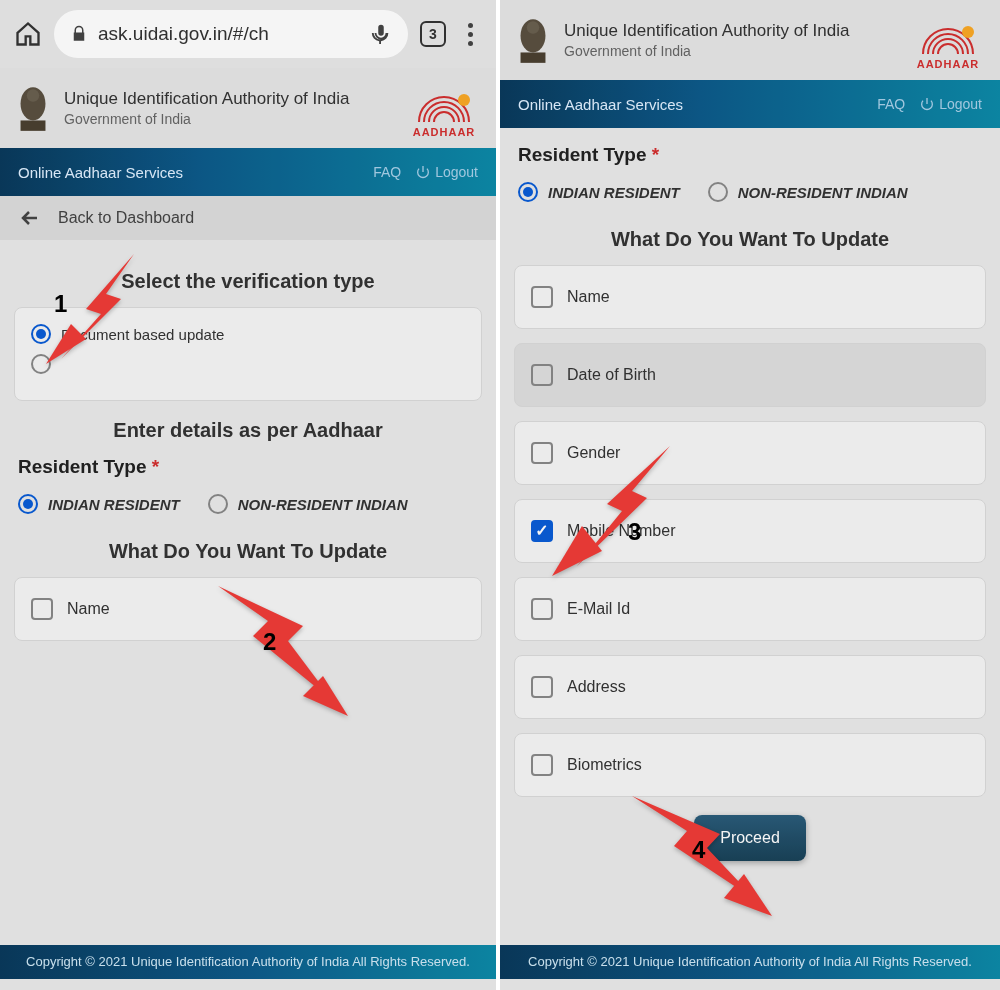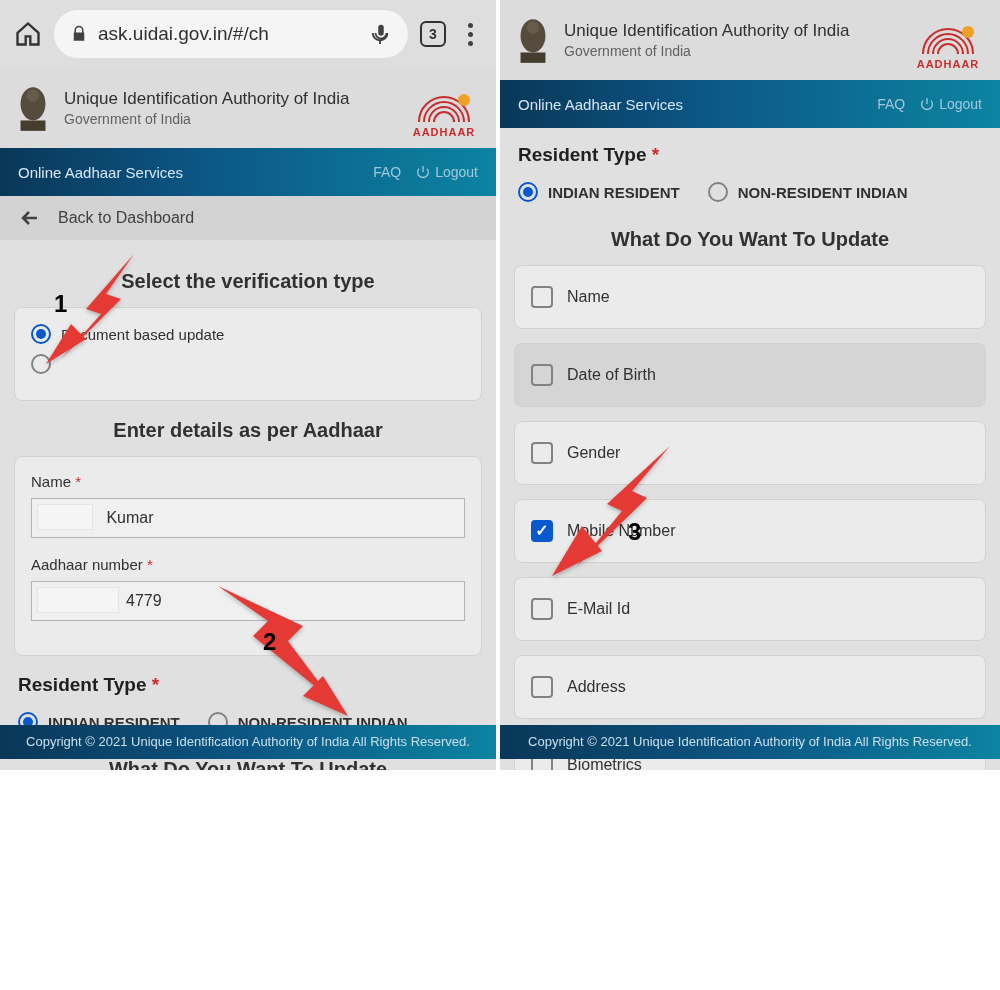--- a/index.html
+++ b/index.html
@@ -1,17 +1,17 @@
 <!DOCTYPE html>
 <html><head>
 <meta charset="utf-8">
 <style>
   * { box-sizing: border-box; margin: 0; padding: 0; }
   body { font-family: Arial, sans-serif; background: #fff; width: 1000px; height: 990px; display: flex; }
-  .screen { width: 500px; height: 770px; position: relative; background: #eaeaea; overflow: hidden; }
+  .screen { width: 500px; height: 990px; position: relative; background: #eaeaea; overflow: hidden; }
   .screen-left { border-right: 4px solid #fff; }
   .overlay { position: absolute; inset: 0; background: rgba(0,0,0,0.04); pointer-events: none; z-index: 1; }
   
   
   .chrome { height: 68px; background: #e8e8e8; display: flex; align-items: center; padding: 0 14px; gap: 12px; }
   .home-ico { width: 28px; height: 28px; }
   .url-pill { flex: 1; background: #fff; border-radius: 28px; height: 48px; display: flex; align-items: center; padding: 0 16px; gap: 10px; font-size: 19px; color: #333; overflow: hidden; white-space: nowrap; }
   .lock-ico { width: 18px; height: 18px; fill: #444; }
   .mic-ico { width: 22px; height: 22px; fill: #444; }
   .tabs-ico { width: 26px; height: 26px; border: 2.5px solid #333; border-radius: 6px; display: flex; align-items: center; justify-content: center; font-size: 14px; font-weight: 600; color: #333; }
@@ -47,21 +47,21 @@
   
   .card { background: #f5f5f5; border: 1px solid #dadada; border-radius: 8px; padding: 16px; margin-bottom: 18px; }
   
   .radio-row { display: flex; align-items: center; gap: 10px; margin-bottom: 10px; }
   .radio { width: 20px; height: 20px; border: 2px solid #888; border-radius: 50%; position: relative; cursor: pointer; flex-shrink: 0; }
   .radio.selected { border-color: #0a5cd6; }
   .radio.selected::after { content: ''; position: absolute; inset: 3px; background: #0a5cd6; border-radius: 50%; }
   .radio-label { font-size: 15px; color: #333; font-weight: 500; }
   
   .inline-radios { display: flex; gap: 28px; padding: 8px 4px; }
-  .inline-radios .radio-row { margin-bottom: 0; }
+  .inline-radios .radio-row { margin-bottom: 0; font-style: italic; }
   .inline-radios .radio-label { font-weight: 700; font-size: 15px; }
   
   .field-label { font-size: 15px; color: #333; margin-bottom: 8px; }
   .text-input { width: 100%; height: 40px; border: 1px solid #bbb; background: #fafafa; padding: 0 10px; font-size: 16px; color: #333; margin-bottom: 18px; }
   .mask-wrap { position: relative; }
   .mask-block { position: absolute; left: 6px; top: 6px; width: 56px; height: 26px; background: #fff; border: 1px solid #eee; }
   .mask-block-w { width: 82px; }
   
   .check-card { background: #f5f5f5; border: 1px solid #dadada; border-radius: 8px; padding: 20px 16px; margin-bottom: 14px; display: flex; align-items: center; gap: 14px; }
   .check-card.dark { background: #dedede; }
@@ -157,32 +157,20 @@
       <div class="radio-row">
         <div class="radio selected"></div>
         <div class="radio-label">Document based update</div>
       </div>
       <div class="radio-row">
         <div class="radio"></div>
       </div>
     </div>
 
     <div class="section-title">Enter details as per Aadhaar</div>
-    <div class="card">
-      <div class="field-label"><span>Name</span> <span class="req">*</span></div>
-      <div class="mask-wrap">
-        <input class="text-input" style="padding-left: 70px;" value=" Kumar">
-        <div class="mask-block"></div>
-      </div>
-      <div class="field-label"><span>Aadhaar number</span> <span class="req">*</span></div>
-      <div class="mask-wrap">
-        <input class="text-input" style="padding-left: 94px;" value="4779">
-        <div class="mask-block mask-block-w"></div>
-      </div>
-    </div>
 
     <div class="section-title-left"><span>Resident Type</span> <span class="req">*</span></div>
     <div class="inline-radios">
       <div class="radio-row">
         <div class="radio selected"></div>
         <div class="radio-label">INDIAN RESIDENT</div>
       </div>
       <div class="radio-row">
         <div class="radio"></div>
         <div class="radio-label">NON-RESIDENT INDIAN</div>

